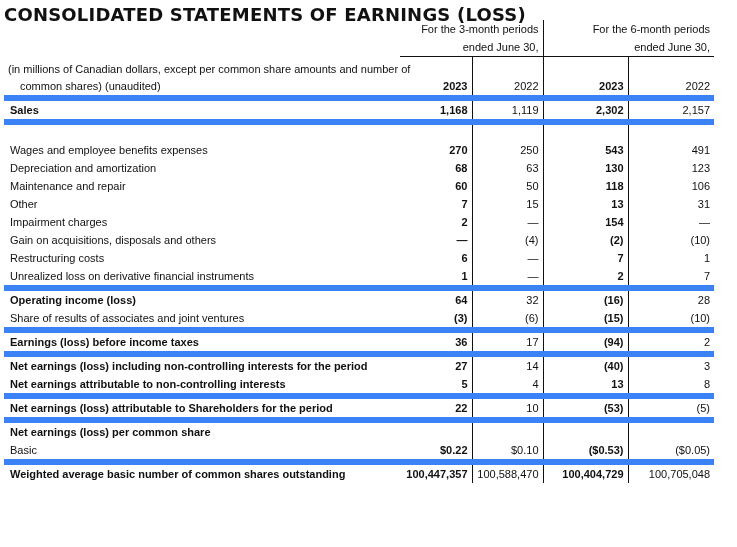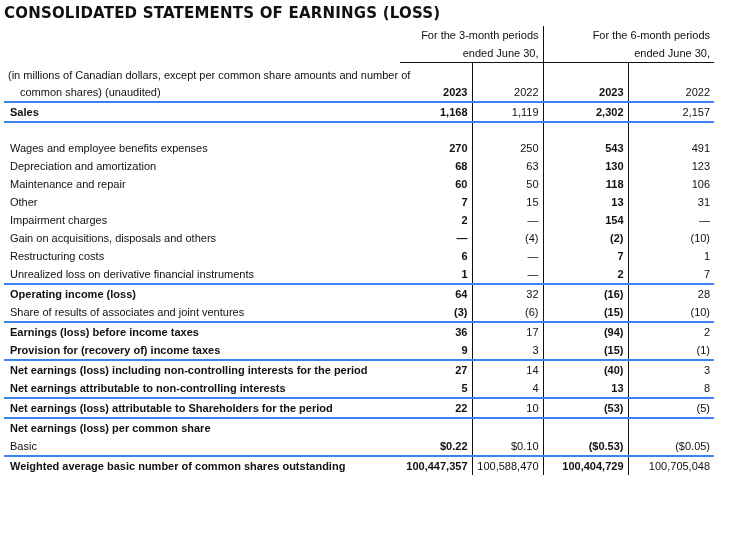--- a/index.html
+++ b/index.html
@@ -2,41 +2,41 @@
 <html><head>
 <meta charset="utf-8">
 <style>
   html, body { margin: 0; padding: 0; background: #ffffff; }
   body {
     width: 737px; height: 547px; overflow: hidden; position: relative;
     font-family: "Liberation Sans", sans-serif; color: #111;
   }
   .title {
     position: absolute; left: 4px; top: 4px;
-    font-family: "DejaVu Sans", sans-serif; font-weight: bold; font-size: 15px;
+    font-family: "DejaVu Sans", sans-serif; font-weight: bold; font-size: 18px;
     letter-spacing: 0.2px; color: #111;
   }
   table {
-    position: absolute; left: 4px; top: 26px;
+    position: absolute; left: 4px; top: 20px;
     border-collapse: collapse; table-layout: fixed; width: 710px;
     font-size: 11px;
   }
   col.c-label { width: 396px; }
   col.c1 { width: 72px; }
   col.c2 { width: 71px; }
   col.c3 { width: 85px; }
   col.c4 { width: 86px; }
   td { padding: 0 4px; height: 18px; line-height: 18px; white-space: nowrap; vertical-align: bottom; }
   td.num { text-align: right; padding-right: 4px; }
   td.b { font-weight: bold; text-align: right; }
   td.vr { border-right: 1px solid #111; }
   .hdr-period td { height: 18px; line-height: 17px; }
   td.label { padding-left: 6px; }
   td.label.bold { font-weight: bold; }
-  tr.topline td { border-top: 2px solid #3b82f6; }
+  tr.topline td { border-top: 6px solid #3b82f6; }
   tr.botline td { border-bottom: 1px solid #111; }
   .unit-note { line-height: 17px; font-size: 11px; }
   .unit-note .indent { padding-left: 12px; display: inline-block; }
 </style>
 </head>
 <body>
 
 <div class="title">CONSOLIDATED STATEMENTS OF EARNINGS (LOSS)</div>
 
 <table>
@@ -152,27 +152,20 @@
         <td class="num b vr">(15)</td>
         <td class="num">(10)</td>
       </tr>
       <tr class="topline">
         <td class="label bold">Earnings (loss) before income taxes</td>
         <td class="num b vr">36</td>
         <td class="num vr">17</td>
         <td class="num b vr">(94)</td>
         <td class="num">2</td>
       </tr>
-      <tr>
-        <td class="label bold">Provision for (recovery of) income taxes</td>
-        <td class="num b vr">9</td>
-        <td class="num vr">3</td>
-        <td class="num b vr">(15)</td>
-        <td class="num">(1)</td>
-      </tr>
       <tr class="topline">
         <td class="label bold">Net earnings (loss) including non-controlling interests for the period</td>
         <td class="num b vr">27</td>
         <td class="num vr">14</td>
         <td class="num b vr">(40)</td>
         <td class="num">3</td>
       </tr>
       <tr>
         <td class="label bold">Net earnings attributable to non-controlling interests</td>
         <td class="num b vr">5</td>

